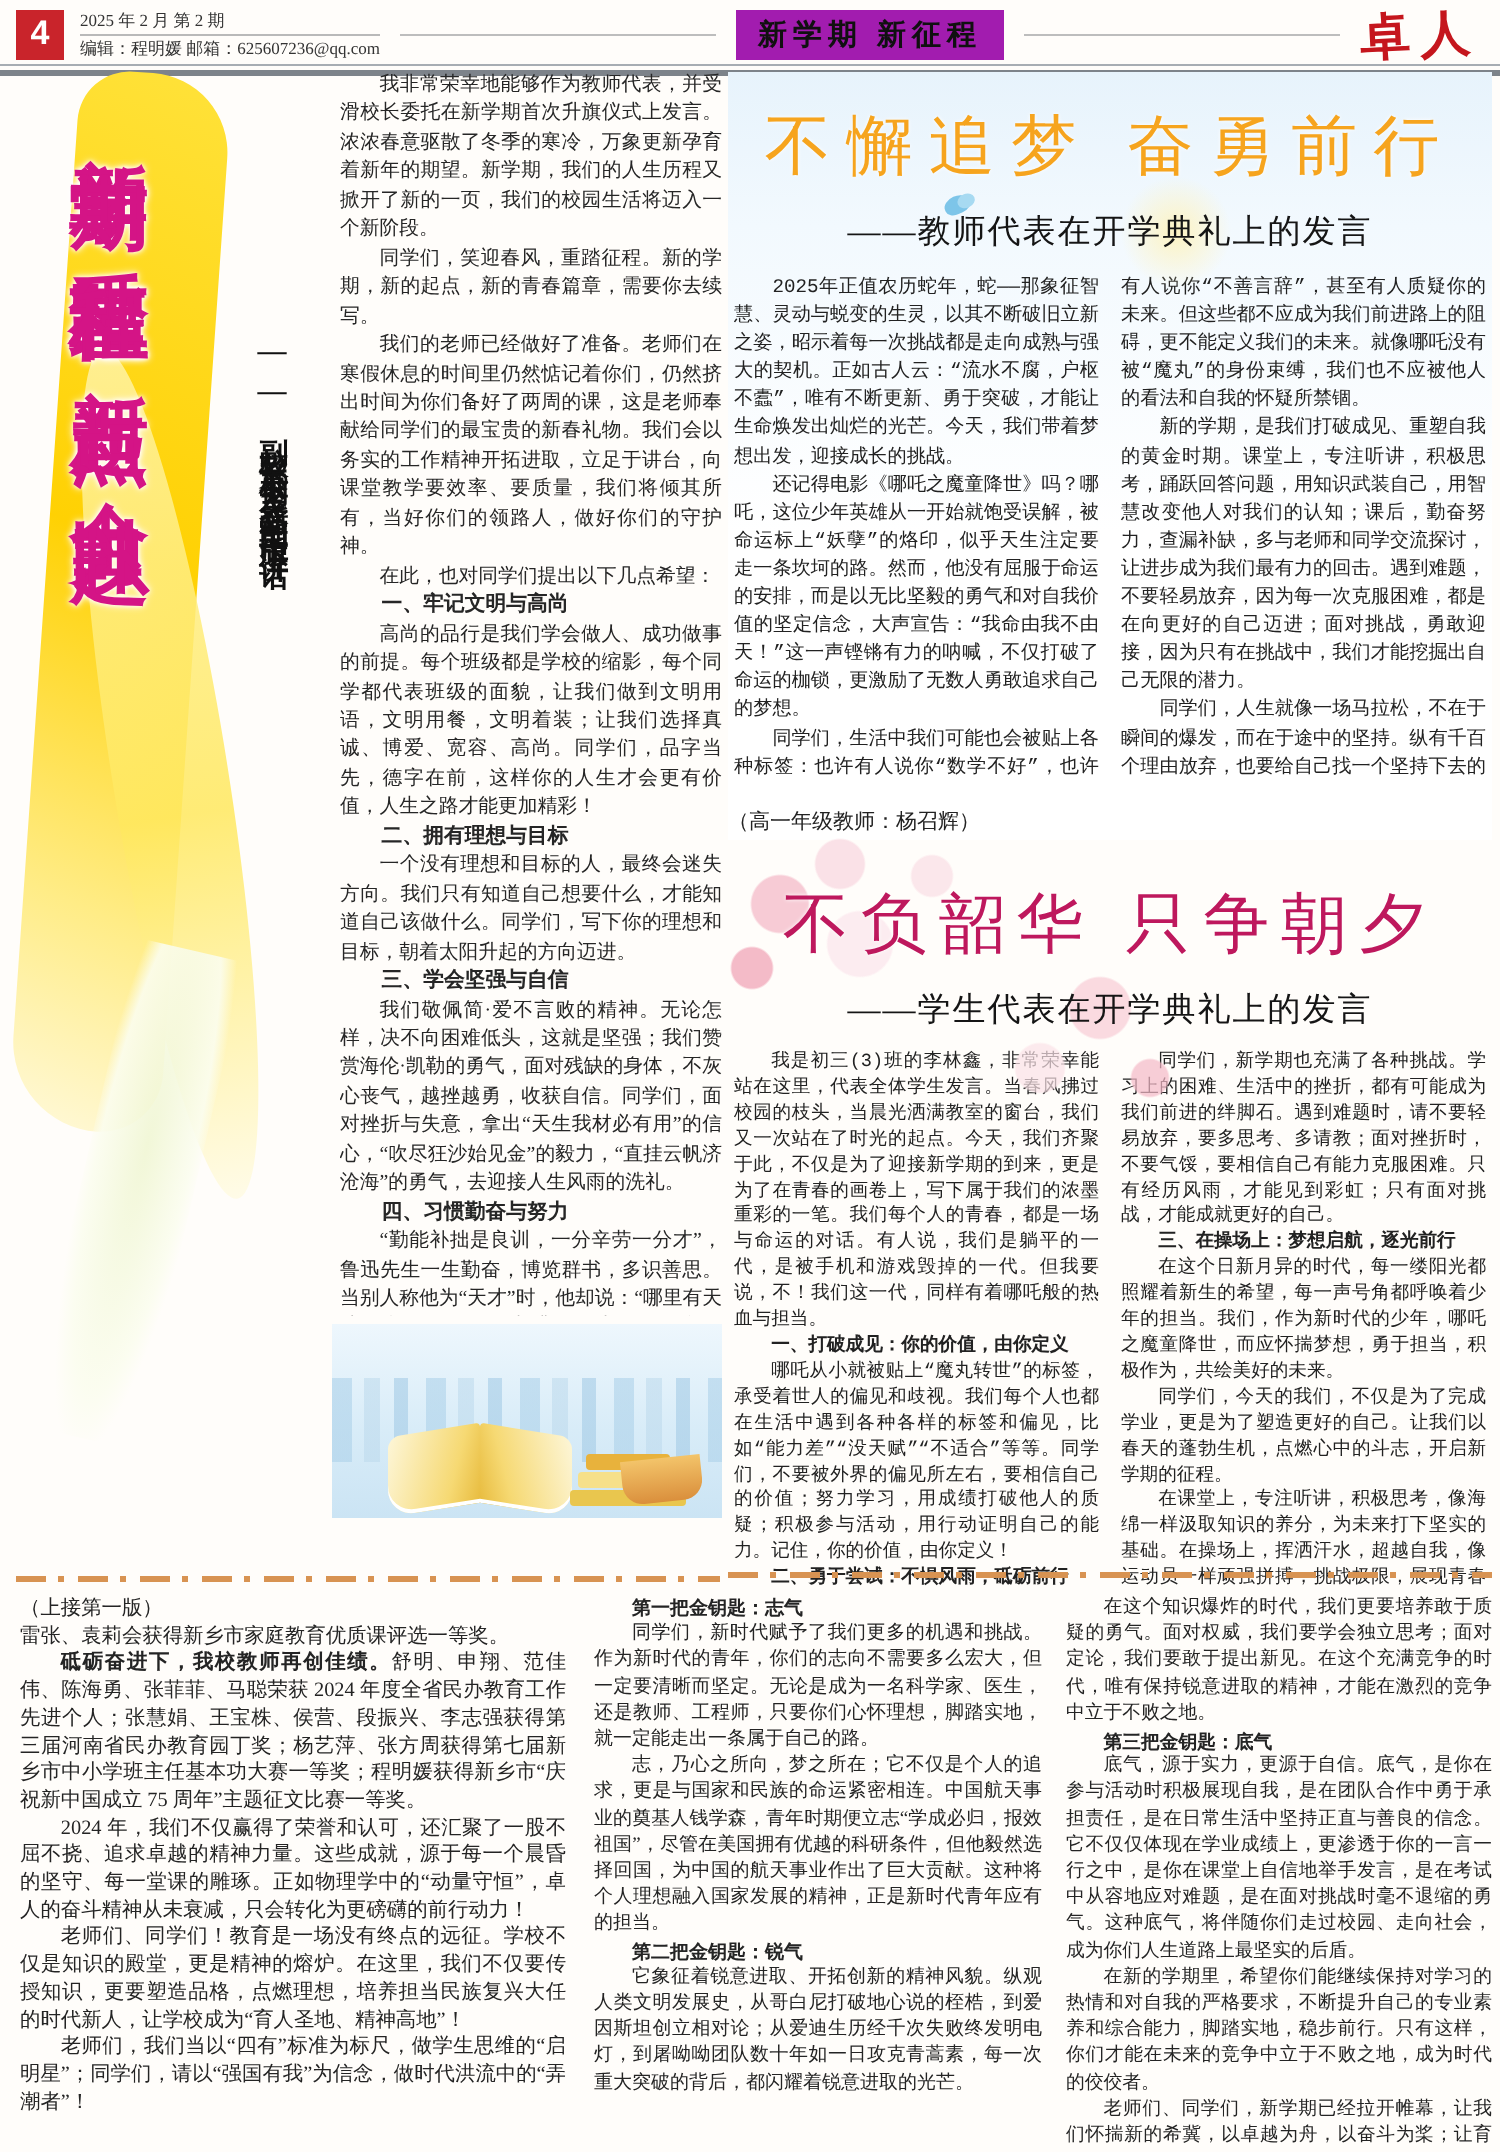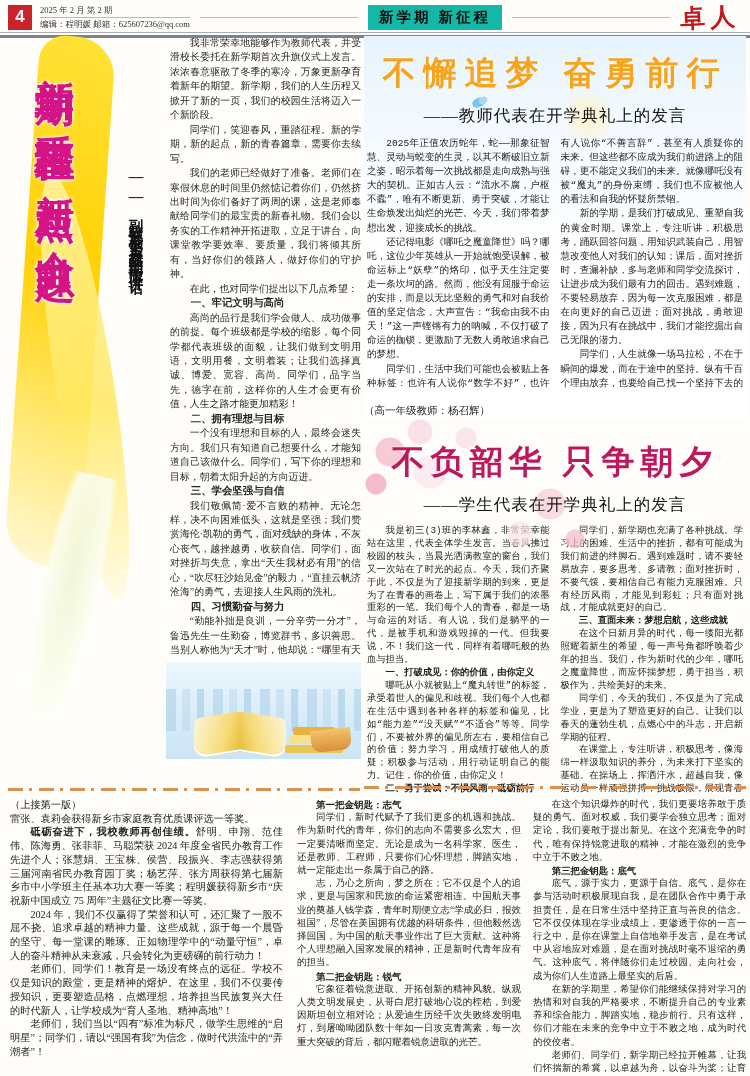--- a/index.html
+++ b/index.html
@@ -5,21 +5,21 @@
   html,body{margin:0;padding:0;background:#e8e8e8;}
   .page{position:relative;width:750px;height:1076px;margin:0 auto;background:#fffdfa;overflow:hidden;
         font-family:"Liberation Serif",serif;color:#222;}
   
   .header{position:absolute;left:8px;top:4px;right:6px;height:26px;display:flex;align-items:center;}
   .pagenum{width:24px;height:25px;background:#c9242b;color:#fff;font-weight:bold;font-size:17px;
            display:flex;align-items:center;justify-content:center;font-family:"Liberation Sans",sans-serif;flex:none;}
   .issue-box{margin-left:8px;font-size:8.5px;line-height:12px;color:#333;white-space:nowrap;flex:none;font-family:Liberation Serif, serif;}
   .issue-line1{border-bottom:1px solid #b9b9b9;padding-bottom:1px;}
   .h-rule{flex:1;height:1px;background:#bdbdbd;margin:0 10px;}
-  .banner{background:#14b8a6;padding:3px 11px;font-size:14.5px;font-weight:bold;letter-spacing:3px;color:#101010;
+  .banner{background:#a21caf;padding:3px 11px;font-size:14.5px;font-weight:bold;letter-spacing:3px;color:#101010;
           font-family:"Liberation Sans",sans-serif;flex:none;}
   .masthead{color:#c5161d;font-size:25px;font-weight:bold;letter-spacing:5px;transform:rotate(-3deg);
             font-family:"Liberation Serif",serif;flex:none;margin-right:4px;}
   .rule1{position:absolute;left:0;top:32px;width:750px;height:1px;background:#a7adb3;}
   .rule2{position:absolute;left:0;top:35px;width:750px;height:2.5px;background:#7d838a;}
   
   .left-banner{position:absolute;left:14px;top:42px;width:152px;height:778px;}
   .ribbon-a{position:absolute;left:8px;top:-6px;width:76px;height:530px;
             background:linear-gradient(200deg,#ffe23a,#ffd103 45%,#ffec86 78%,#fff9da);
             border-radius:42px 64px 50px 72px;transform:rotate(4deg);}
@@ -54,21 +54,21 @@
   .bk1{bottom:0;width:58px;background:#e9c64e;}
   .bk2{bottom:9px;width:50px;left:4px!important;background:#f6e08a;}
   .bk3{bottom:18px;width:42px;left:8px!important;background:#e8b23c;}
   .openbook2{position:absolute;right:-8px;bottom:2px;width:40px;height:22px;background:linear-gradient(180deg,#f3c46a,#da8f3c);
              border-radius:0 0 10px 10px;transform:rotate(-6deg);}
   
   .teacher-article{position:absolute;left:364px;top:36px;width:382px;height:384px;
                    background:linear-gradient(180deg,#e7f3fc 0%,#f2f9fe 20%,#ffffff 60%);}
   .sunspot{position:absolute;right:130px;top:52px;width:56px;height:56px;border-radius:50%;
            background:radial-gradient(circle,#fdf3c2 0%,rgba(253,243,194,0) 70%);}
-  .headline{text-align:center;font-weight:700;font-family:"Liberation Sans",sans-serif;letter-spacing:8px;
+  .headline{text-align:center;font-weight:400;font-family:"Liberation Sans",sans-serif;letter-spacing:8px;
             text-shadow:0 0 2px #fff;}
   .teacher-headline{margin:0;padding-top:15px;font-size:33px;color:#f6a41e;}
   .article-sub{text-align:center;font-size:16.5px;margin-top:9px;color:#151515;letter-spacing:1px;position:relative;}
   .butterfly{position:absolute;left:108px;top:-7px;width:13px;height:9px;background:#57b4e2;border-radius:60% 60% 50% 50%;
              transform:rotate(-24deg);opacity:.75;}
   .butterfly:after{content:"";position:absolute;left:7px;top:1px;width:9px;height:7px;background:#8fd0ee;border-radius:60%;}
   .two-col{column-count:2;column-gap:11px;text-align:justify;overflow:hidden;}
   .teacher-body{margin:10px 3px 0;font-size:9.6px;line-height:14.1px;height:264px;}
   .two-col p{margin:0;text-indent:2em;font-family:Liberation Mono, monospace;}
   .signature{text-align:left;padding-right:24px;font-size:10.5px;margin-top:3px;}
@@ -163,39 +163,39 @@
     <div class="sunspot"></div>
     <h1 class="headline teacher-headline">不懈追梦  奋勇前行</h1>
     <div class="article-sub">
       <span class="butterfly"></span>
       <span>——教师代表在开学典礼上的发言</span>
     </div>
     <div class="two-col teacher-body">
       <p>2025年正值农历蛇年，蛇——那象征智慧、灵动与蜕变的生灵，以其不断破旧立新之姿，昭示着每一次挑战都是走向成熟与强大的契机。正如古人云：“流水不腐，户枢不蠹”，唯有不断更新、勇于突破，才能让生命焕发出灿烂的光芒。今天，我们带着梦想出发，迎接成长的挑战。</p>
       <p>还记得电影《哪吒之魔童降世》吗？哪吒，这位少年英雄从一开始就饱受误解，被命运标上“妖孽”的烙印，似乎天生注定要走一条坎坷的路。然而，他没有屈服于命运的安排，而是以无比坚毅的勇气和对自我价值的坚定信念，大声宣告：“我命由我不由天！”这一声铿锵有力的呐喊，不仅打破了命运的枷锁，更激励了无数人勇敢追求自己的梦想。</p>
       <p>同学们，生活中我们可能也会被贴上各种标签：也许有人说你“数学不好”，也许有人说你“不善言辞”，甚至有人质疑你的未来。但这些都不应成为我们前进路上的阻碍，更不能定义我们的未来。就像哪吒没有被“魔丸”的身份束缚，我们也不应被他人的看法和自我的怀疑所禁锢。</p>
-      <p>新的学期，是我们打破成见、重塑自我的黄金时期。课堂上，专注听讲，积极思考，踊跃回答问题，用知识武装自己，用智慧改变他人对我们的认知；课后，面对挫折时，查漏补缺，多与老师和同学交流探讨，让进步成为我们最有力的回击。遇到难题，不要轻易放弃，因为每一次克服困难，都是在向更好的自己迈进；面对挑战，勇敢迎接，因为只有在挑战中，我们才能挖掘出自己无限的潜力。</p>
+      <p>新的学期，是我们打破成见、重塑自我的黄金时期。课堂上，专注听讲，积极思考，踊跃回答问题，用知识武装自己，用智慧改变他人对我们的认知；课后，勤奋努力，查漏补缺，多与老师和同学交流探讨，让进步成为我们最有力的回击。遇到难题，不要轻易放弃，因为每一次克服困难，都是在向更好的自己迈进；面对挑战，勇敢迎接，因为只有在挑战中，我们才能挖掘出自己无限的潜力。</p>
       <p>同学们，人生就像一场马拉松，不在于瞬间的爆发，而在于途中的坚持。纵有千百个理由放弃，也要给自己找一个坚持下去的理由。新学期的号角已经吹响，让我们以哪吒为榜样，带着“我命由我不由天”的信念，以无畏的勇气和坚定的决心，去书写属于我们的精彩篇章。</p>
 
     </div>
     <div class="signature">（高一年级教师：杨召辉）</div>
   </div>
 
   <div class="student-article">
     <div class="flower-a"></div>
     <div class="flower-b"></div>
     <h1 class="headline student-headline">不负韶华  只争朝夕</h1>
     <div class="article-sub">——学生代表在开学典礼上的发言</div>
     <div class="two-col student-body">
       <p>我是初三(3)班的李林鑫，非常荣幸能站在这里，代表全体学生发言。当春风拂过校园的枝头，当晨光洒满教室的窗台，我们又一次站在了时光的起点。今天，我们齐聚于此，不仅是为了迎接新学期的到来，更是为了在青春的画卷上，写下属于我们的浓墨重彩的一笔。我们每个人的青春，都是一场与命运的对话。有人说，我们是躺平的一代，是被手机和游戏毁掉的一代。但我要说，不！我们这一代，同样有着哪吒般的热血与担当。</p>
       <p class="sub-head">一、打破成见：你的价值，由你定义</p>
       <p>哪吒从小就被贴上“魔丸转世”的标签，承受着世人的偏见和歧视。我们每个人也都在生活中遇到各种各样的标签和偏见，比如“能力差”“没天赋”“不适合”等等。同学们，不要被外界的偏见所左右，要相信自己的价值；努力学习，用成绩打破他人的质疑；积极参与活动，用行动证明自己的能力。记住，你的价值，由你定义！</p>
       <p class="sub-head">二、勇于尝试：不惧风雨，砥砺前行</p>
       <p>同学们，新学期也充满了各种挑战。学习上的困难、生活中的挫折，都有可能成为我们前进的绊脚石。遇到难题时，请不要轻易放弃，要多思考、多请教；面对挫折时，不要气馁，要相信自己有能力克服困难。只有经历风雨，才能见到彩虹；只有面对挑战，才能成就更好的自己。</p>
-      <p class="sub-head">三、直面未来：梦想启航，这些成就</p>
+      <p class="sub-head">三、在操场上：梦想启航，逐光前行</p>
       <p>在这个日新月异的时代，每一缕阳光都照耀着新生的希望，每一声号角都呼唤着少年的担当。我们，作为新时代的少年，哪吒之魔童降世，而应怀揣梦想，勇于担当，积极作为，共绘美好的未来。</p>
       <p>同学们，今天的我们，不仅是为了完成学业，更是为了塑造更好的自己。让我们以春天的蓬勃生机，点燃心中的斗志，开启新学期的征程。</p>
       <p>在课堂上，专注听讲，积极思考，像海绵一样汲取知识的养分，为未来打下坚实的基础。在操场上，挥洒汗水，超越自我，像运动员一样顽强拼搏，挑战极限，展现青春的活力。在生活中，乐于助人，团结友爱，像阳光一样温暖他人，传递正能量，构建和谐校园。</p>
 
     </div>
   </div>
 
   <div class="divider divider-left"></div>
   <div class="divider divider-right"></div>
 

